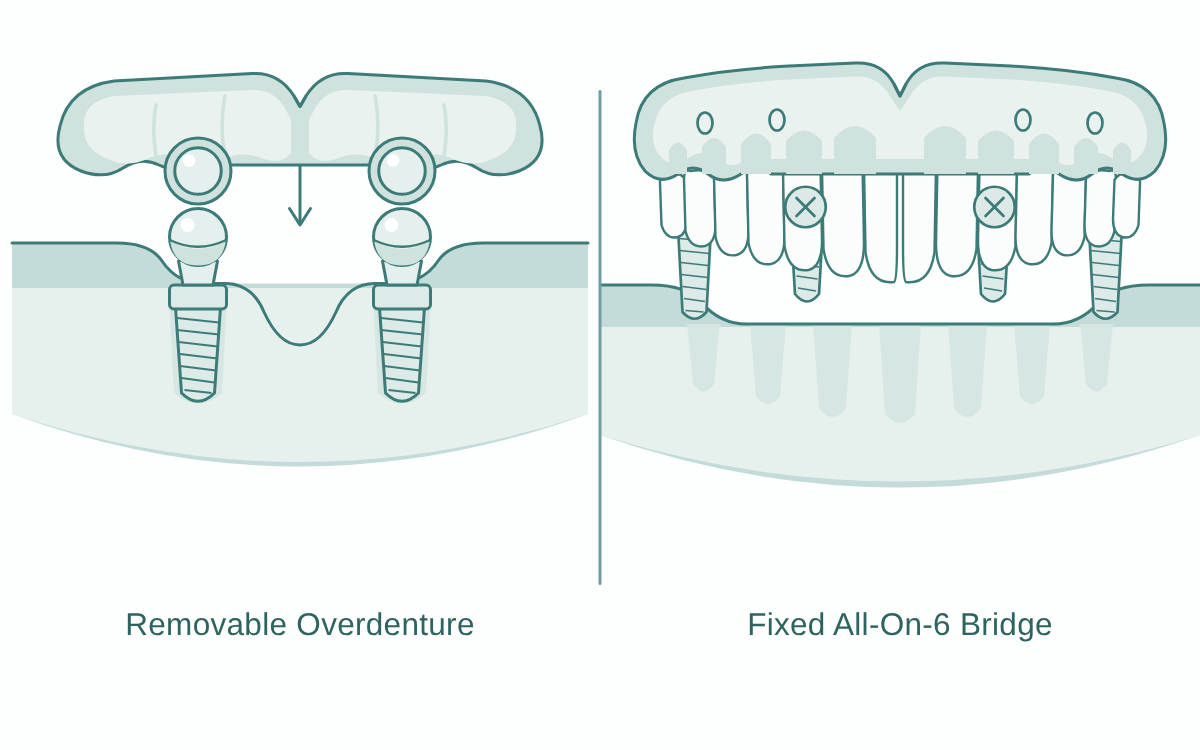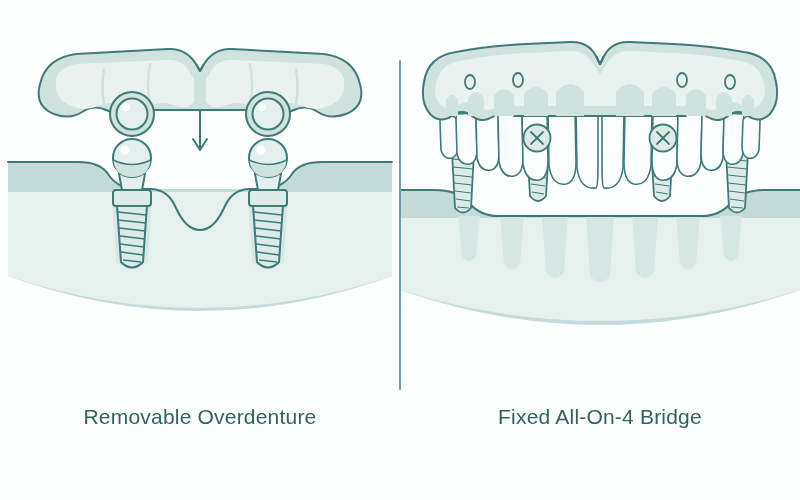--- a/index.html
+++ b/index.html
@@ -443,18 +443,18 @@
         <g>
           <circle cx="263" cy="98" r="13.5" fill="#dce9e6" stroke="#3d7b78" stroke-width="1.8"></circle>
           <g stroke="#3d7b78" stroke-width="1.8" stroke-linecap="round">
             <line x1="257" y1="92" x2="269" y2="104"></line>
             <line x1="269" y1="92" x2="257" y2="104"></line>
           </g>
         </g>
       </svg>
     </div>
 
-    <div class="panel-caption">Fixed All-On-4 Bridge</div>
+    <div class="panel-caption">Fixed All-On-6 Bridge</div>
   </div>
 
   <div id="divider"></div>
 
 </div>
 
 </body></html>

